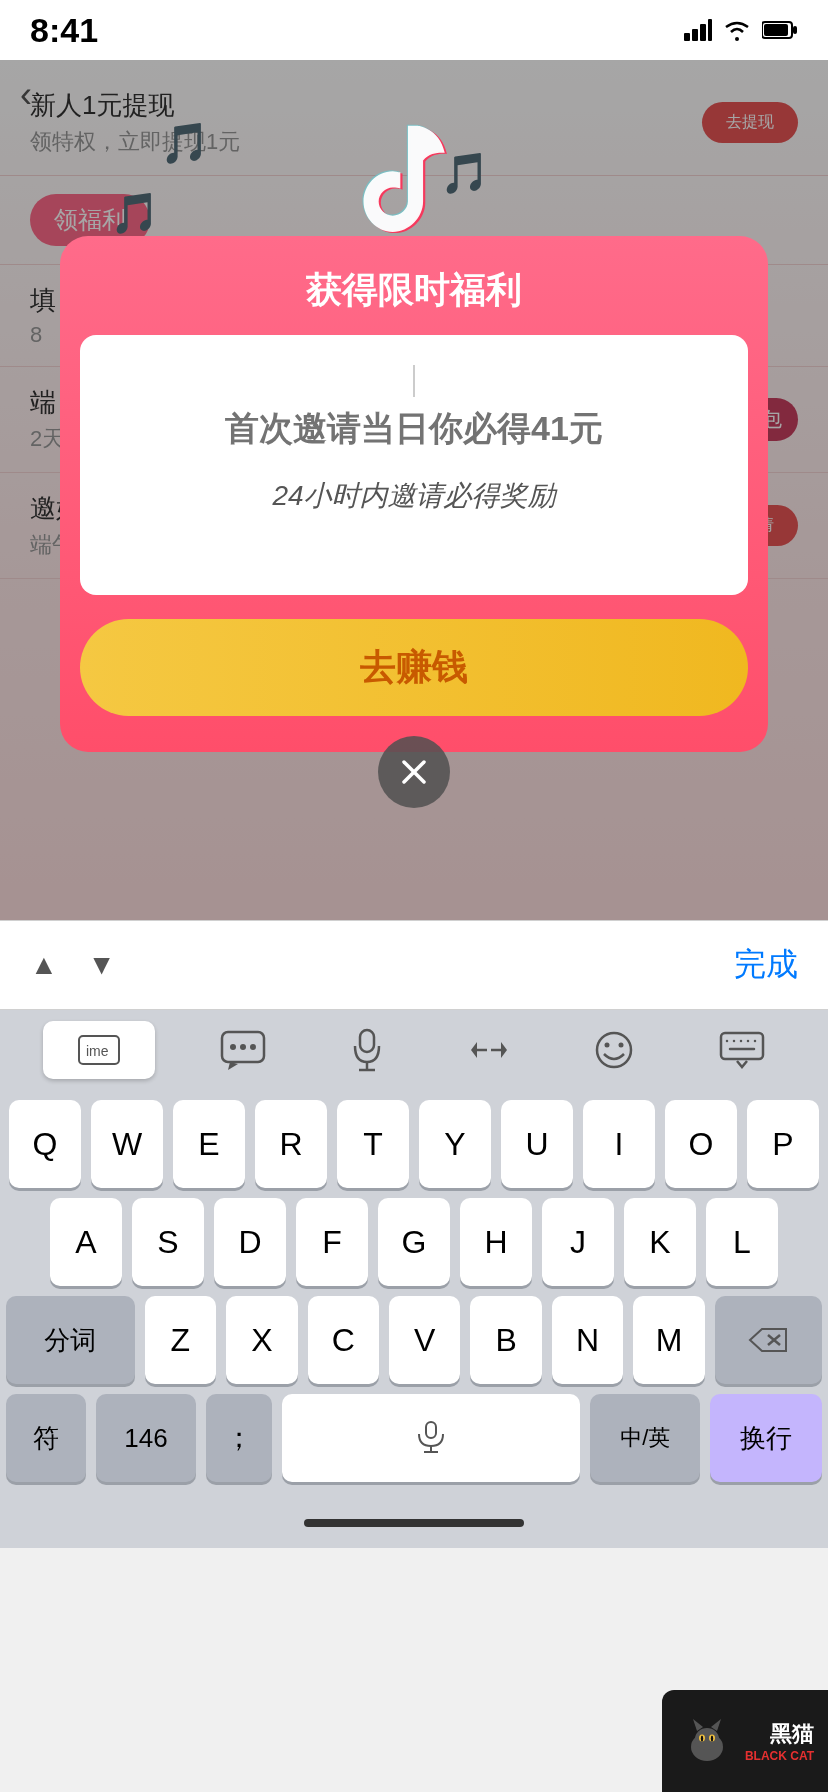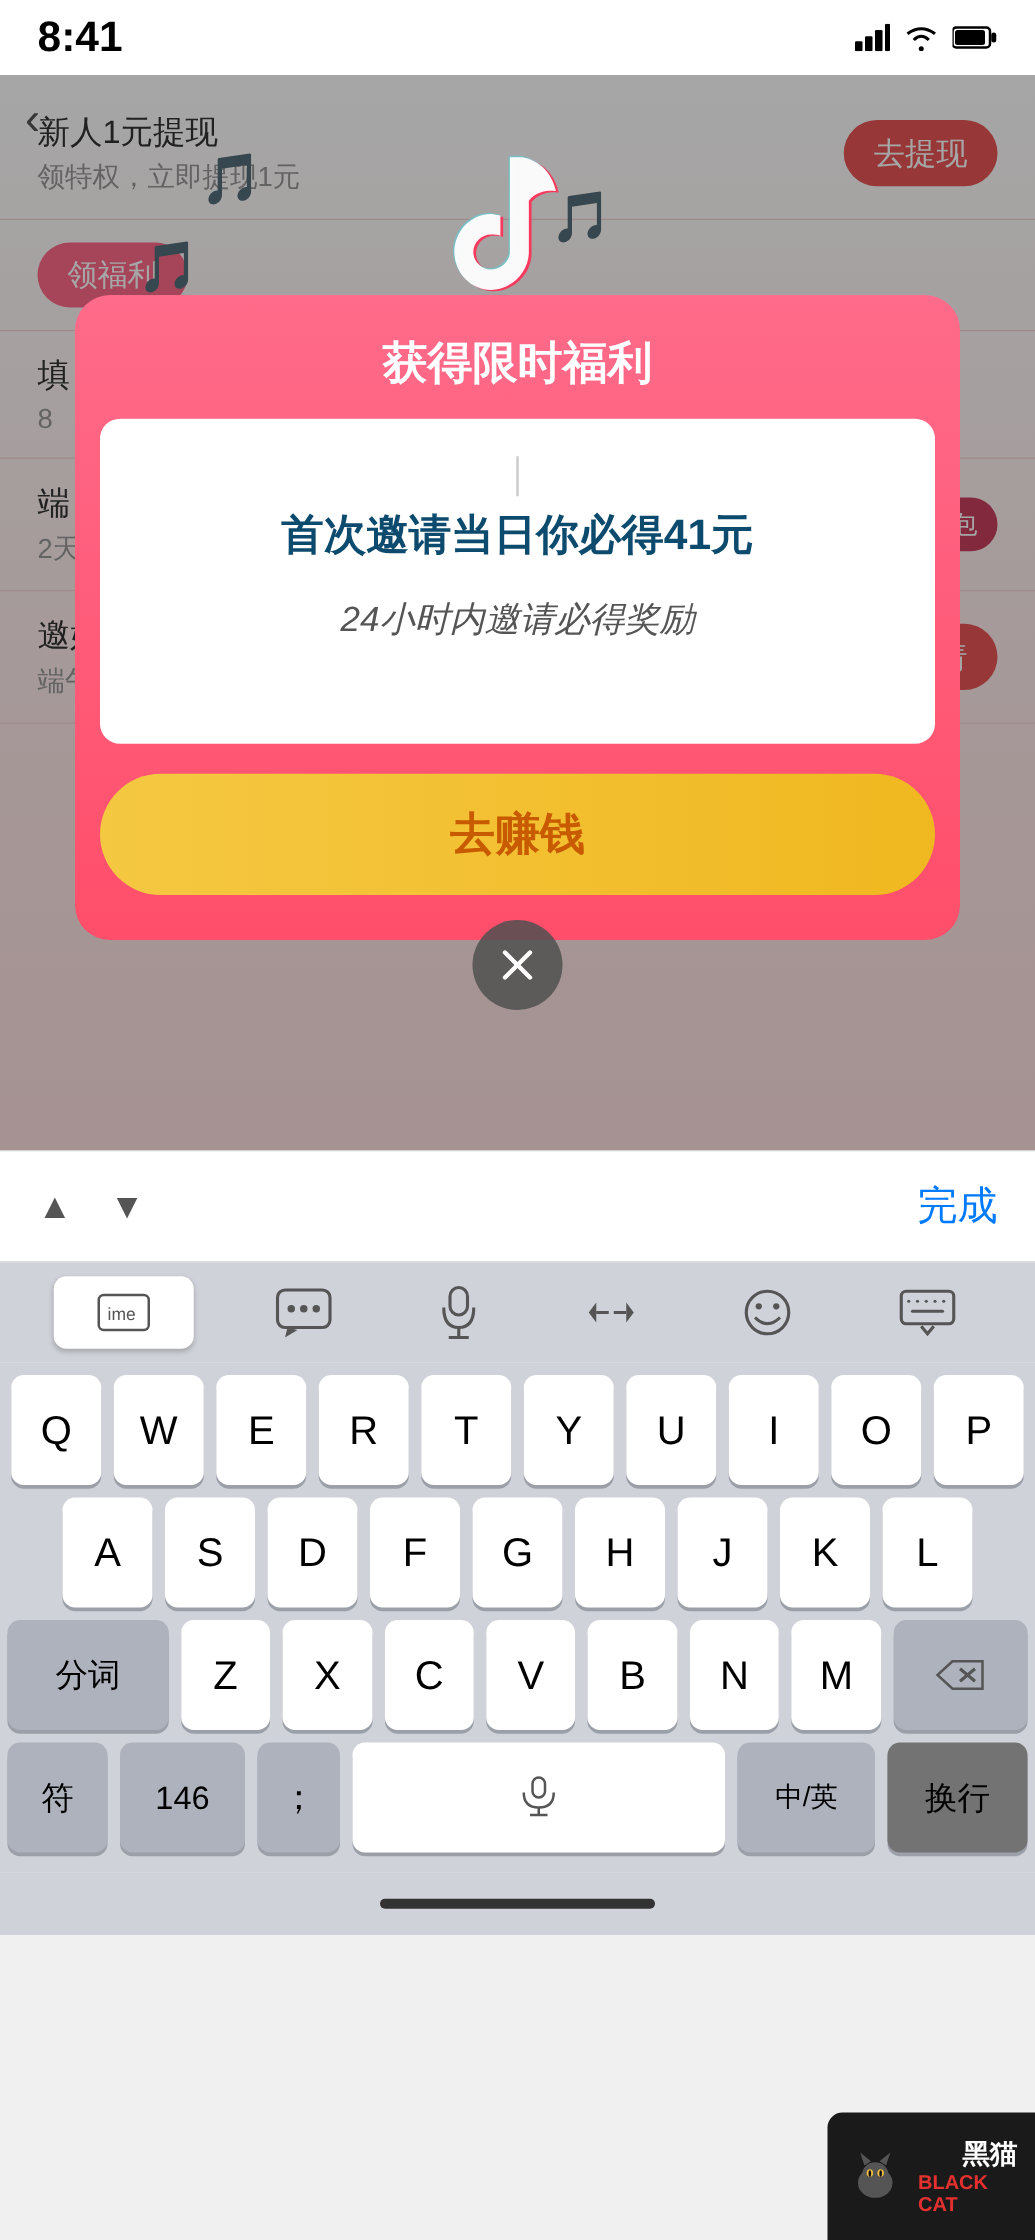--- a/index.html
+++ b/index.html
@@ -44,21 +44,21 @@
       align-items: center;
       justify-content: space-between;
     }
     .bg-row-title { font-size: 26px; color: #333; }
     .bg-row-sub { font-size: 22px; color: #999; margin-top: 4px; }
     .bg-btn {
       background: #e85555;
       color: #fff;
       border-radius: 30px;
       padding: 10px 24px;
-      font-size: 25px;
+      font-size: 16px;
     }
     .bg-btn-pink {
       background: #ff6b8a;
       color: #fff;
       border-radius: 30px;
       padding: 10px 24px;
       font-size: 24px;
     }
 
     .back-arrow {
@@ -128,21 +128,21 @@
       background: #ccc;
       position: absolute;
       top: 30px;
       left: 50%;
       transform: translateX(-50%);
     }
 
     .modal-headline {
       font-size: 34px;
       font-weight: 700;
-      color: #0c4a6e;
+      color: #737373;
       text-align: center;
       line-height: 1.4;
     }
 
     .modal-subtext {
       font-size: 28px;
       color: #555;
       text-align: center;
       margin-top: 24px;
       font-style: italic;
@@ -266,21 +266,21 @@
       color: #888;
     }
     .key-del {
       max-width: none;
       flex: 1.5;
       background: #adb2bc;
     }
     .key-action {
       max-width: none;
       flex: 1.5;
-      background: #737373;
+      background: #c4b5fd;
       font-size: 26px;
     }
 
     
     .black-cat-watermark {
       position: absolute;
       bottom: 0;
       right: 0;
       width: 166px;
       height: 102px;
@@ -293,21 +293,21 @@
       z-index: 100;
     }
     .black-cat-text {
       color: #fff;
       font-size: 22px;
       font-weight: 700;
       text-align: right;
     }
     .black-cat-subtext {
       color: #e53030;
-      font-size: 16px;
+      font-size: 12px;
       font-weight: 700;
     }
 
     
     .tiktok-icon {
       position: absolute;
       top: 56px;
       left: 50%;
       transform: translateX(-50%);
       z-index: 26;

